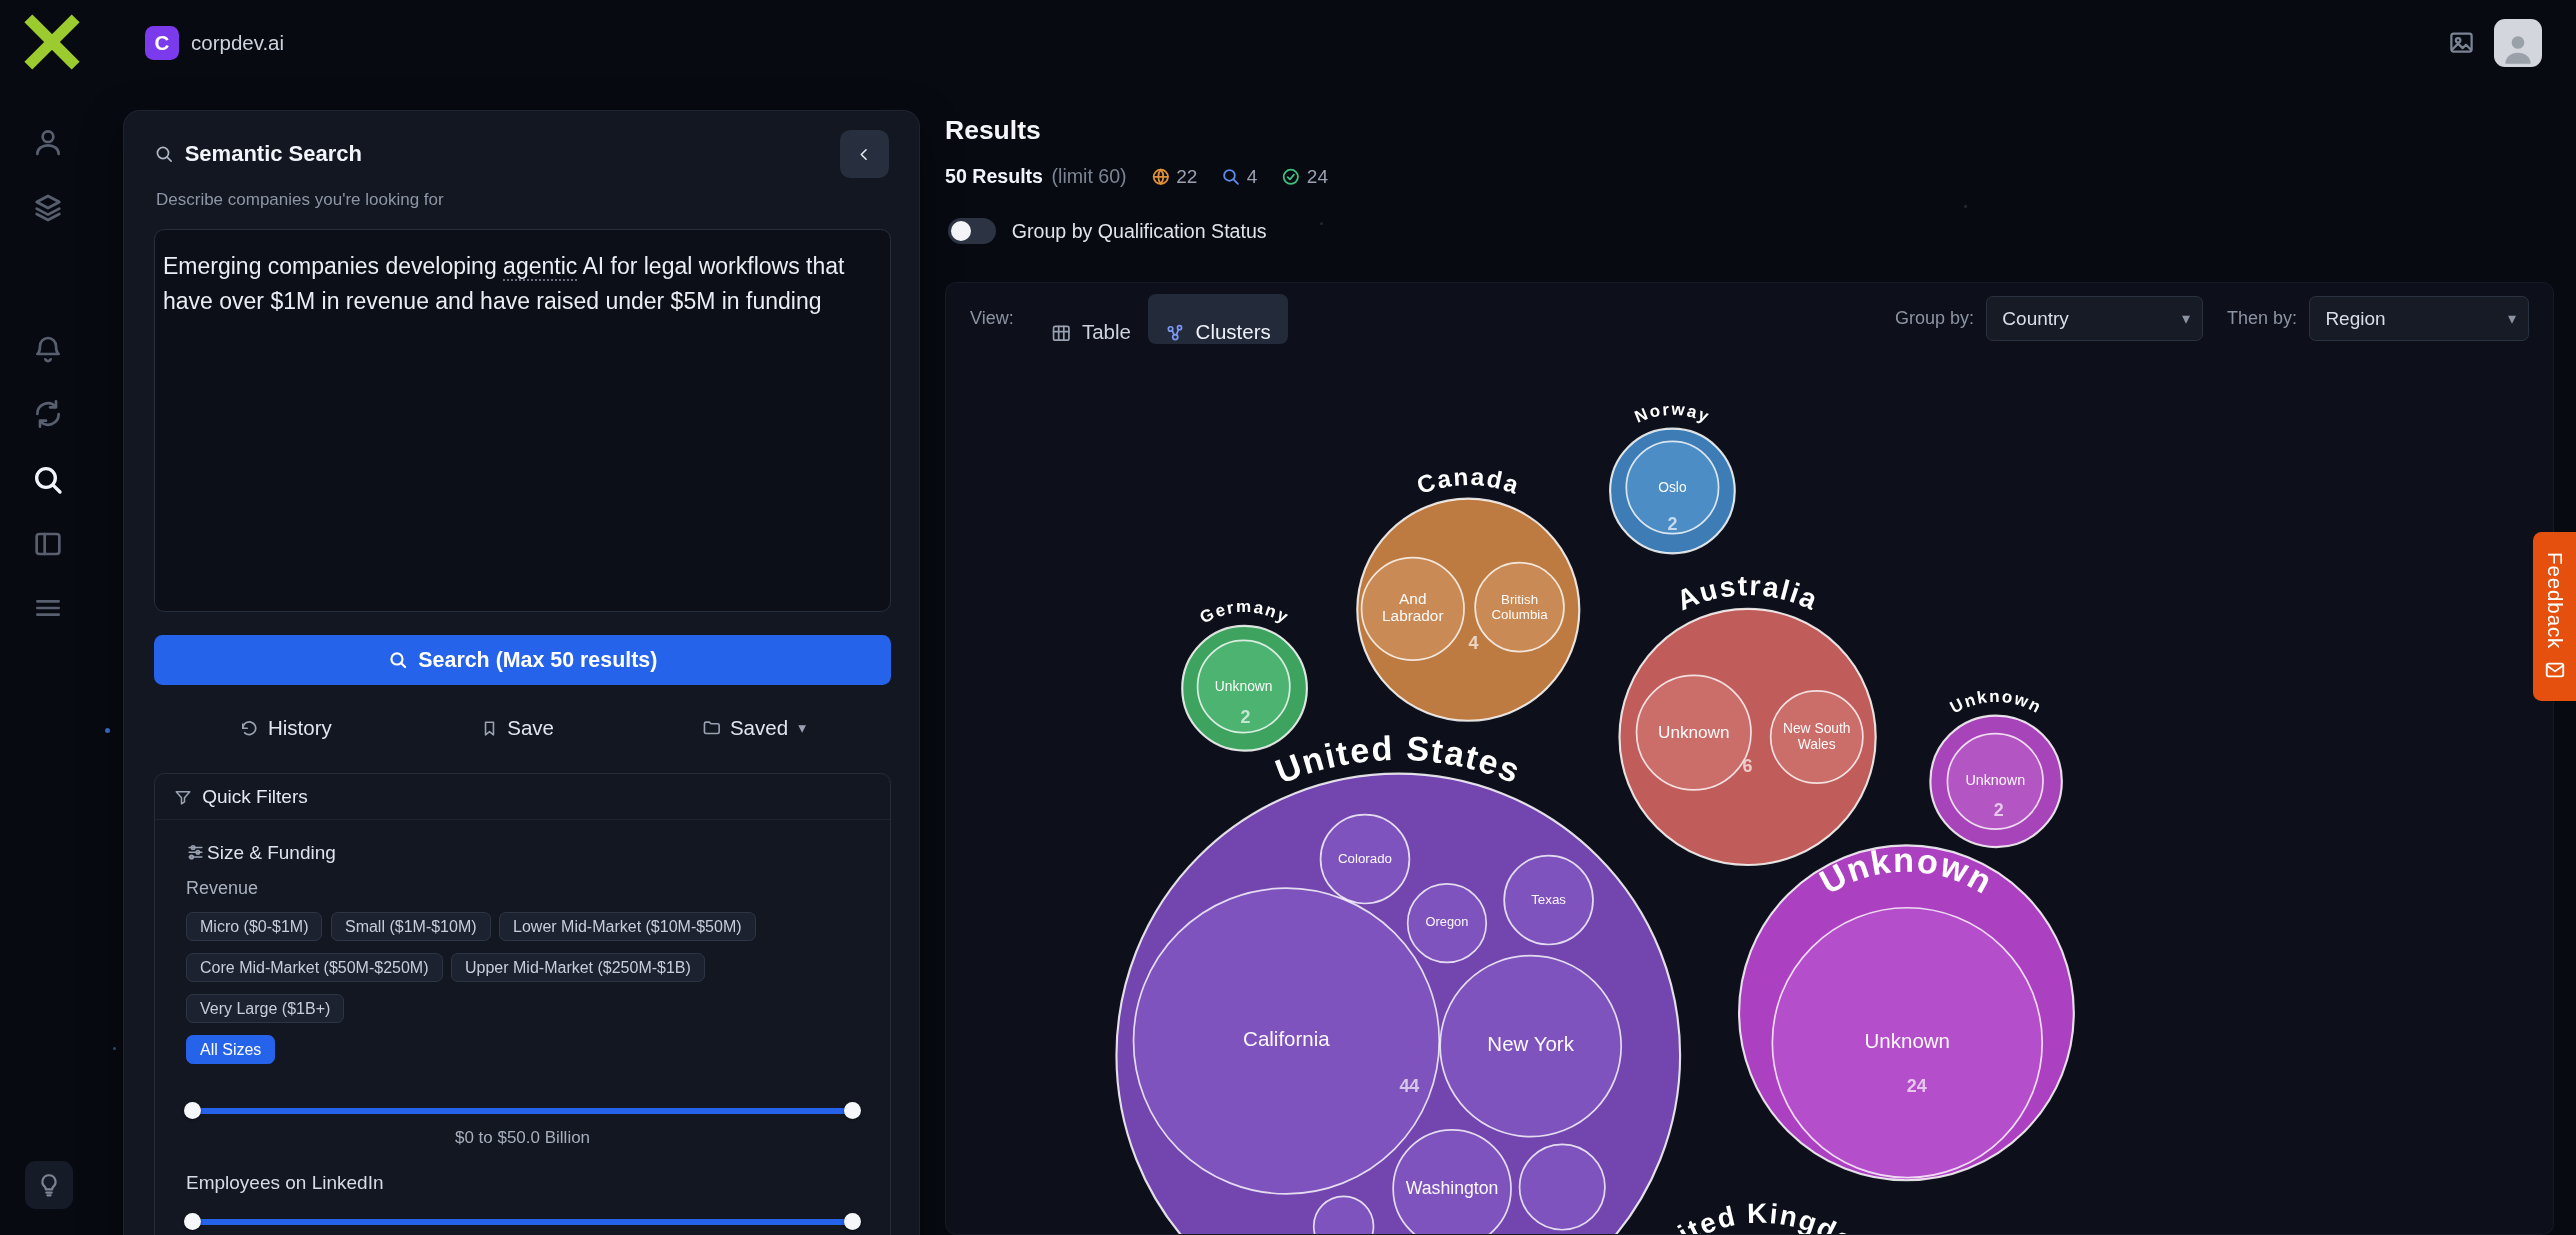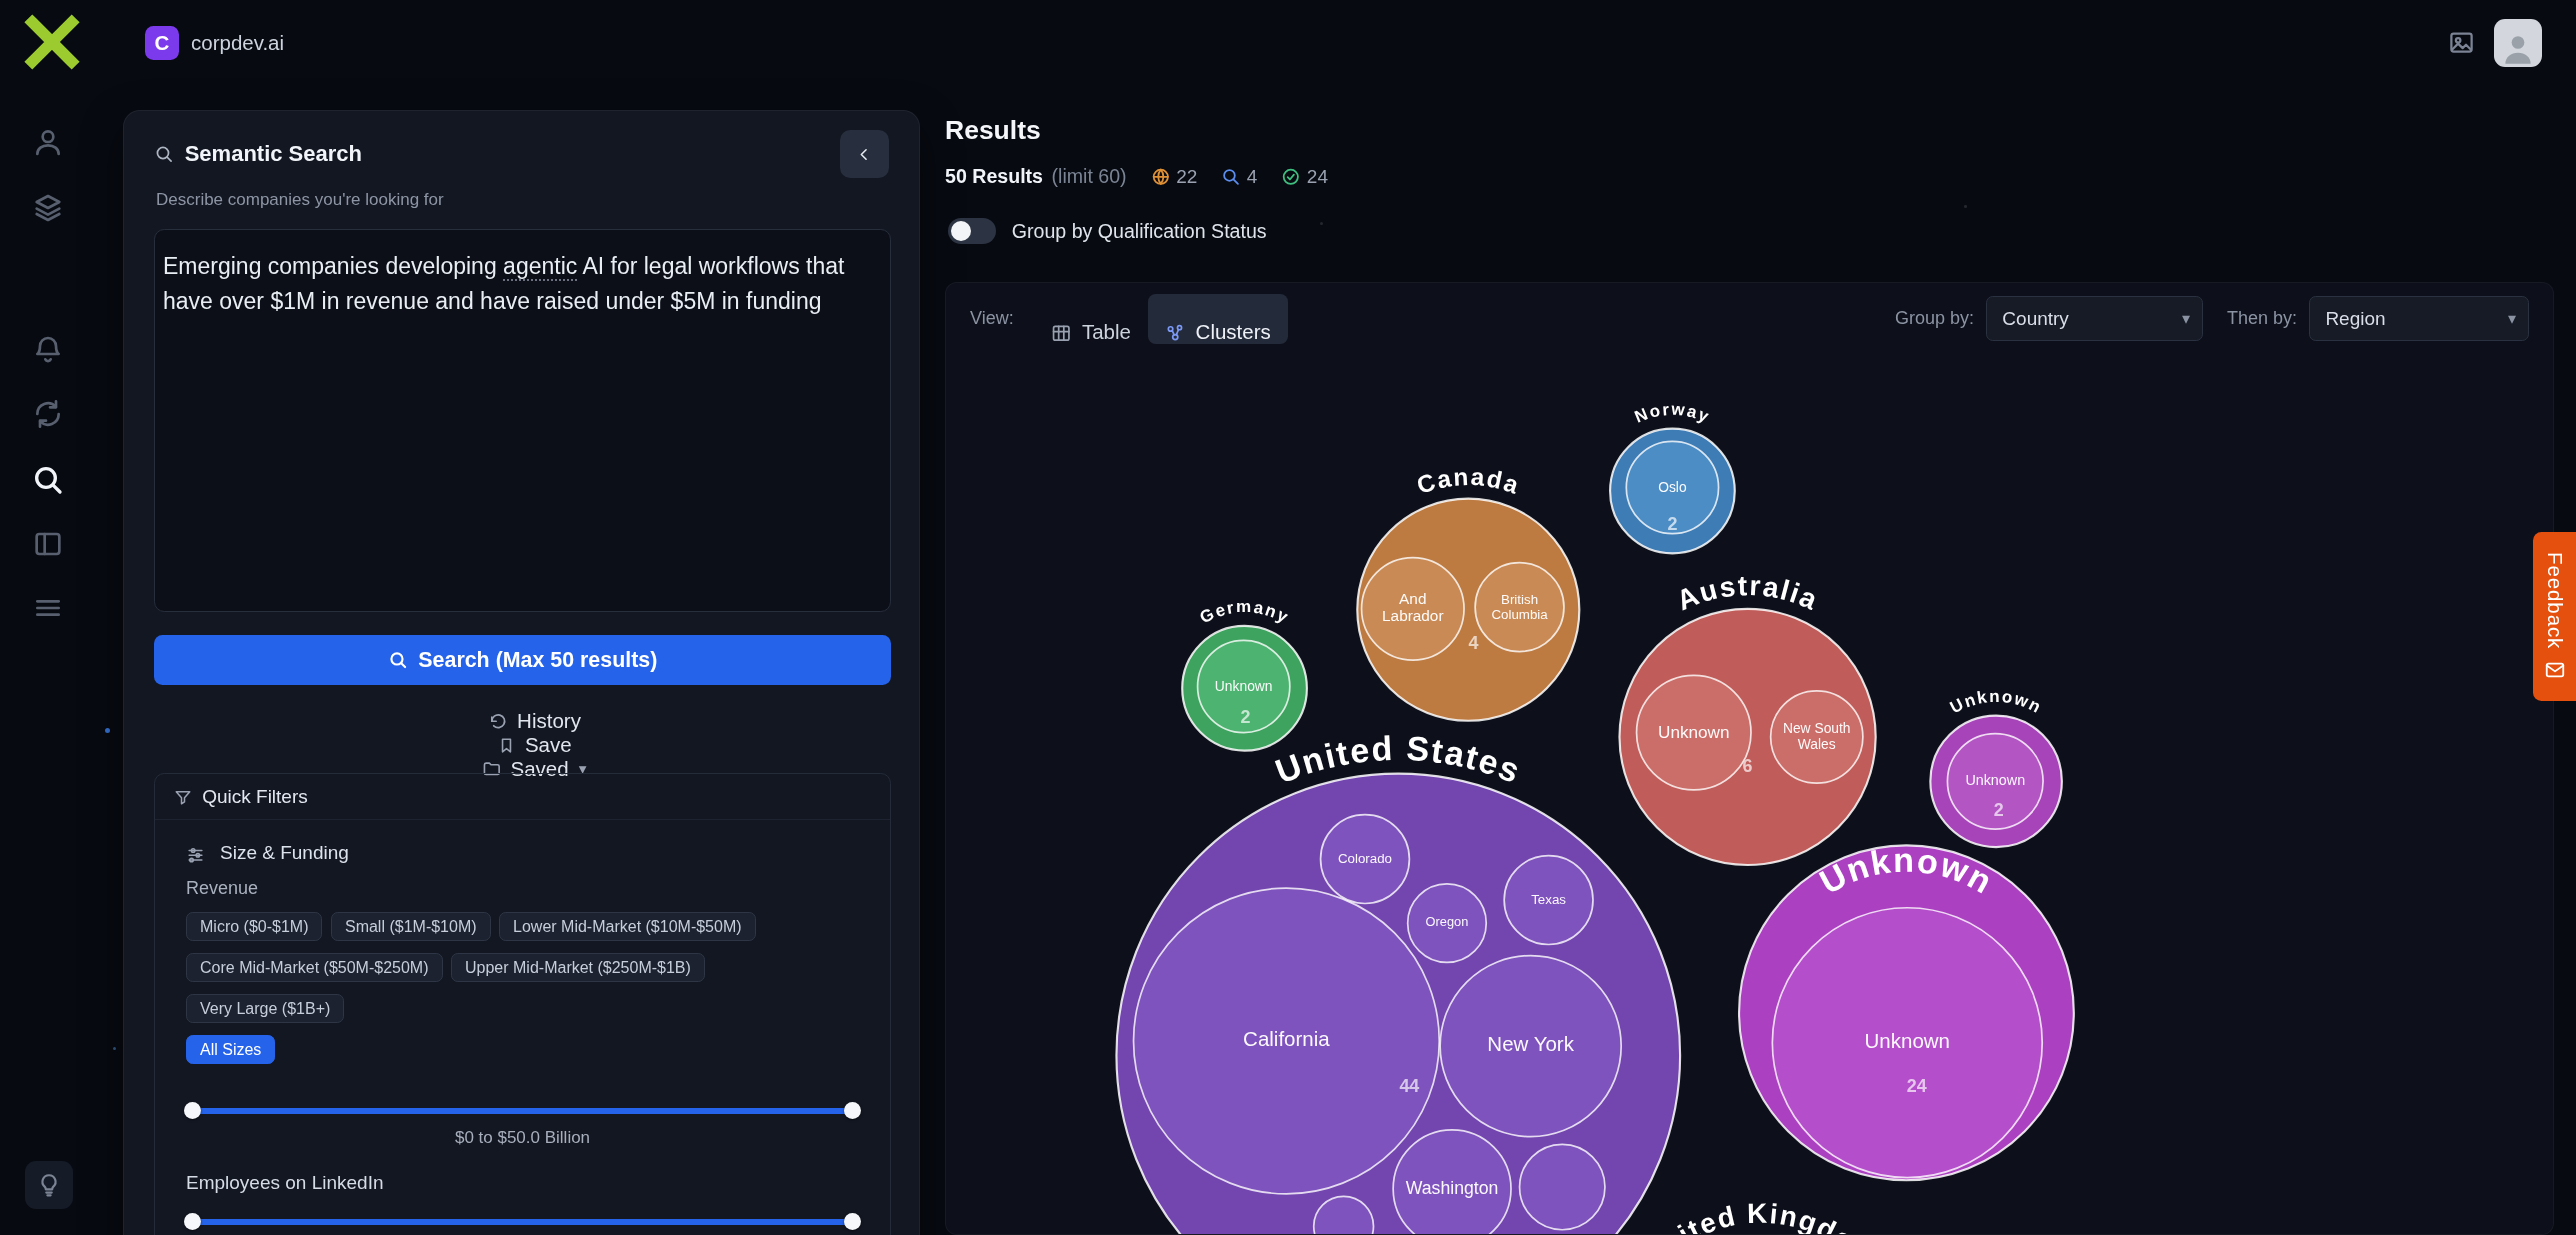--- a/index.html
+++ b/index.html
@@ -40,32 +40,32 @@
   .panel-title { font-size: 22px; font-weight: 600; color: #f1f4f9; margin-left: 10.2px; }
   .collapse-btn { margin-left: auto; width: 49px; height: 48px; border-radius: 10.2px; background: #272e3d;
     display: flex; align-items: center; justify-content: center; color: #e6eaf1; cursor: pointer; }
   .panel-sub { position: absolute; left: 32px; top: 79px; font-size: 17px; color: #8d95a5; }
   .query-box { position: absolute; left: 30px; top: 118px; width: 737px; height: 383px; background: #0c0f17;
     border: 0.9px solid #272e3c; border-radius: 10.2px; padding: 19px 8px; font-size: 23px; line-height: 1.5; color: #e9edf4; cursor: text; }
   .query-hl { border-bottom: 2.6px dotted rgba(185,195,215,0.55); }
   .search-btn { position: absolute; left: 30px; top: 524px; width: 737px; height: 50px; border-radius: 8.5px;
     background: #2563eb; border: none; color: #fff; font-size: 21.4px; font-weight: 700; display: flex; align-items: center;
     justify-content: center; gap: 10.2px; cursor: pointer; font-family: "Liberation Sans", sans-serif; }
-  .actions-row { position: absolute; left: 42px; top: 598px; width: 737px; height: 38px; display: flex;
-    justify-content: flex-start; align-items: center; padding: 0 85px; flex-direction: column; }
+  .actions-row { position: absolute; left: 30px; top: 598px; width: 737px; height: 38px; display: flex;
+    justify-content: space-between; align-items: center; padding: 0 85px; }
   .action-item { display: flex; align-items: center; gap: 8.5px; font-size: 20.5px; color: #e1e6ee; cursor: pointer; }
   .action-item .ic { color: #9aa2b2; }
   .caret { font-size: 15.4px; color: #9aa2b2; margin-left: 1.7px; }
 
   .quick-filters { position: absolute; left: 30px; top: 662px; width: 737px; height: 598px;
     border: 0.9px solid #242b39; border-radius: 10.2px; }
   .qf-head { height: 46px; display: flex; align-items: center; gap: 10.2px; padding: 0 19px;
     border-bottom: 0.9px solid #1d2330; font-size: 19px; color: #e3e8f0; }
   .qf-body { padding: 22px 31px 0; }
-  .section-row { display: flex; align-items: flex-end; gap: 15px; font-size: 19px; color: #dde3ec; }
+  .section-row { display: flex; align-items: flex-start; gap: 2px; font-size: 19px; color: #dde3ec; }
   .sub-label { margin-top: 13.7px; font-size: 18px; color: #a9b1bf; }
   .chips { margin-top: 13.7px; display: flex; flex-wrap: wrap; gap: 12px 8.5px; }
   .chip { height: 29px; display: inline-flex; align-items: center; padding: 0 13px; border-radius: 6.8px;
     background: #1c222f; border: 0.9px solid #2e3646; font-size: 16px; color: #c7cedb; cursor: pointer; white-space: nowrap; }
   .chip.active { background: #2563eb; border-color: #2563eb; color: #fff; }
   .range { position: relative; height: 17px; margin-top: 38px; }
   .range .track { position: absolute; left: 0; right: 0; top: 6px; height: 6px; border-radius: 3.4px; background: #2563eb; }
   .knob { position: absolute; top: 0; width: 17px; height: 17px; border-radius: 50%; background: #f5f7fa;
     box-shadow: 0 0.9px 2.6px rgba(0,0,0,0.5); cursor: grab; }
   .knob.min { left: -1.7px; } .knob.max { right: -1.7px; }

